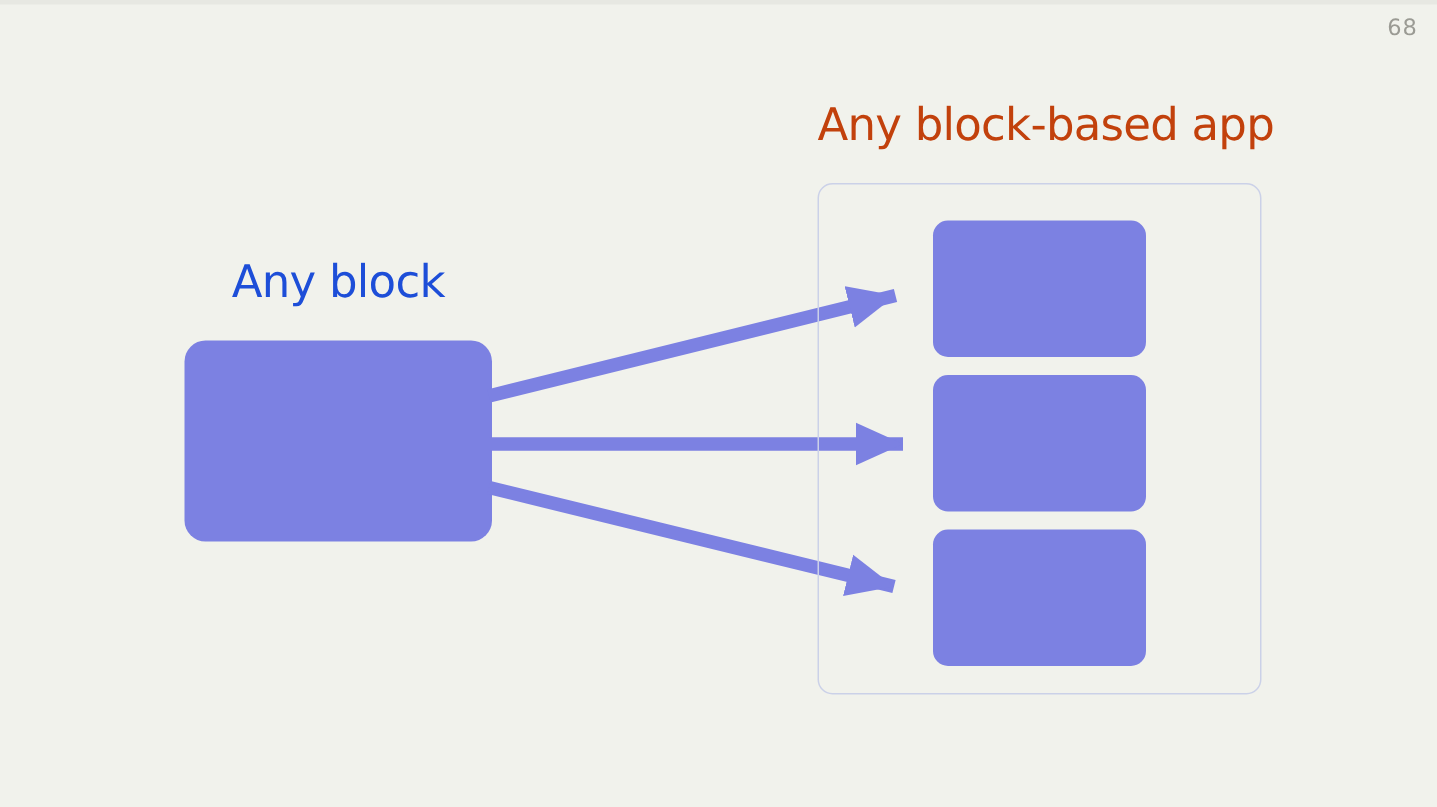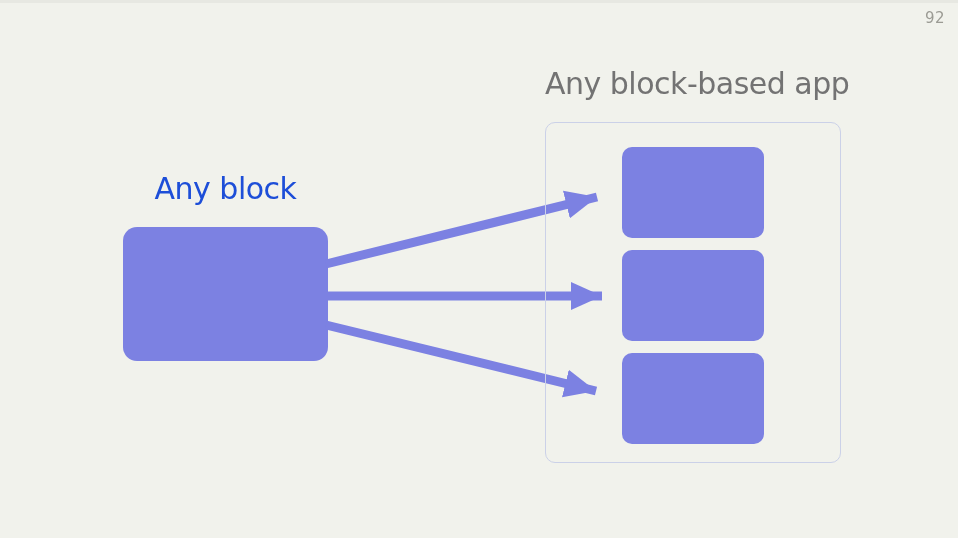--- a/index.html
+++ b/index.html
@@ -30,21 +30,21 @@
     letter-spacing: 0.5px;
   }
   .group-title {
     position: absolute;
     left: 545px;
     top: 66px;
     width: 296px;
     text-align: center;
     font-size: 30px;
     font-weight: 500;
-    color: #737373;
+    color: #c2410c;
     letter-spacing: -0.5px;
     white-space: nowrap;
   }
   .source-label {
     position: absolute;
     left: 123px;
     top: 171px;
     width: 205px;
     text-align: center;
     font-size: 30px;
@@ -86,21 +86,21 @@
     pointer-events: none;
   }
 </style>
 </head>
 <body style="background: rgb(241, 242, 236);">
 
 <div class="slide">
 
   <div class="top-edge"></div>
 
-  <div class="page-number">92</div>
+  <div class="page-number">68</div>
 
   <div class="group-title">Any block-based app</div>
 
   <div class="source-label">Any block</div>
 
   <div class="source-block" style="background-color: rgb(124, 129, 226);"></div>
 
   <svg class="arrows-layer" width="958" height="538" viewBox="0 0 958 538">
     <defs>
       <marker id="arrowhead" viewBox="0 0 10 9" refX="10" refY="4.5" markerWidth="3.5" markerHeight="3.2" orient="auto">

